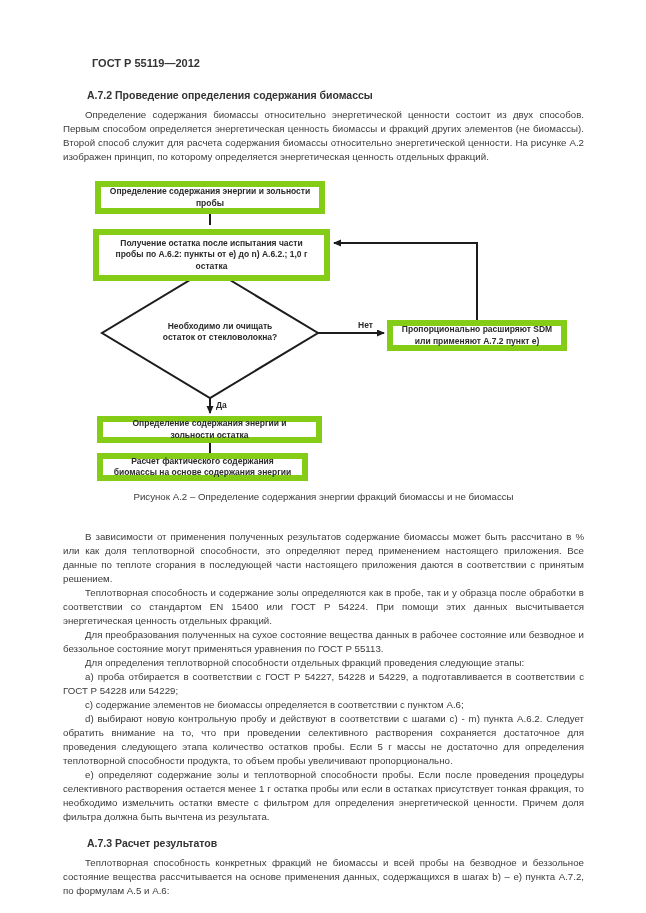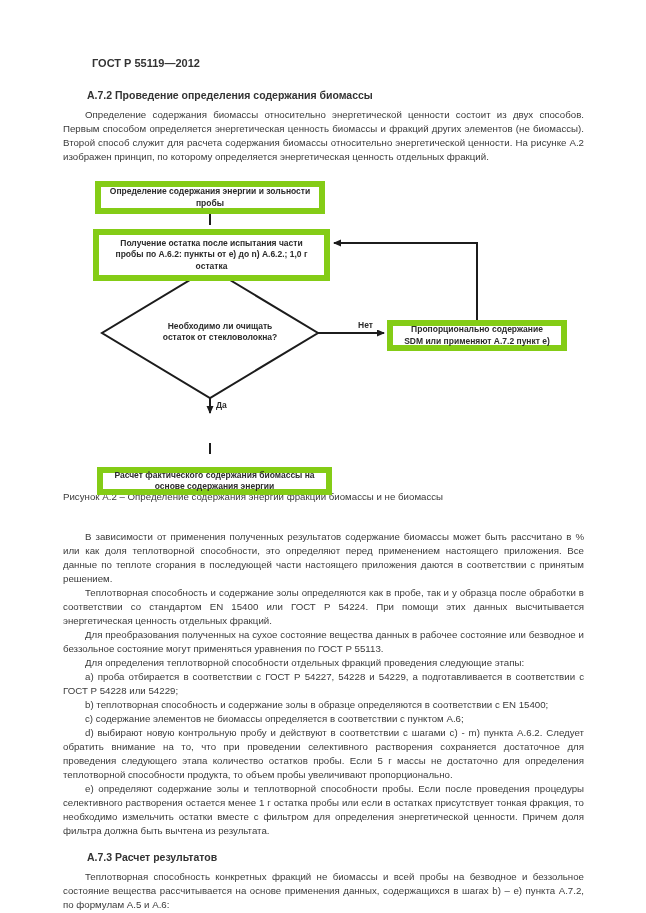--- a/index.html
+++ b/index.html
@@ -23,29 +23,29 @@
   .fc-box {
     position:absolute; box-sizing:border-box; background:#fff;
     border:6px solid #84cc16; display:flex; align-items:center; justify-content:center;
     text-align:center; font-size:8.5px; font-weight:bold; line-height:1.32;
     color:#2b2b2b; padding:1px 8px;
   }
   #fc-box1      { left:95px;  top:0;     width:230px; height:33px; }
   #fc-box2      { left:93px;  top:48px;  width:237px; height:52px; }
   #fc-box-right { left:387px; top:139px; width:180px; height:31px; }
   #fc-box4      { left:97px;  top:235px; width:225px; height:27px; }
-  #fc-box5      { left:97px;  top:286px; width:235px; height:28px; }
+  #fc-box5      { left:97px;  top:272px; width:211px; height:28px; }
   .fc-diamond-text {
     position:absolute; left:155px; top:140px; width:130px; text-align:center;
     font-size:8.5px; font-weight:bold; line-height:1.32; color:#2b2b2b;
   }
   .fc-label { position:absolute; font-size:8.5px; font-weight:bold; color:#2b2b2b; }
   #label-no  { left:331px; top:139px;margin-left:27px; }
   #label-yes { left:216px; top:219px; }
-  .fig-caption { font-size:9.7px; margin-top:7px; color:#3a3a3a; }
+  .fig-caption { font-size:9.7px; text-align:center; margin-top:7px; color:#3a3a3a; }
   .after-caption { margin-top:28px; }
   .a73-heading { margin:13px 0 7px 0; }
   .page-number { font-size:10px; margin-top:30px; color:#3a3a3a; }
 </style>
 </head>
 <body>
 
 <div class="page">
 
   <div class="doc-header">ГОСТ Р 55119—2012</div>
@@ -68,32 +68,32 @@
       <polyline points="477,139 477,62 334,62" fill="none" stroke="#1c1c1c" stroke-width="2" marker-end="url(#ah)"></polyline>
       <line x1="210" y1="217" x2="210" y2="232" stroke="#1c1c1c" stroke-width="2" marker-end="url(#ah)"></line>
       <line x1="210" y1="262" x2="210" y2="273" stroke="#1c1c1c" stroke-width="2"></line>
     </svg>
 
     <div id="fc-box1" class="fc-box">Определение содержания энергии и зольности пробы</div>
     <div id="fc-box2" class="fc-box">Получение остатка после испытания части пробы по А.6.2: пункты от e) до n) А.6.2.; 1,0 г остатка</div>
     <div class="fc-diamond-text">Необходимо ли очищать остаток от стекловолокна?</div>
     <div id="label-no" class="fc-label">Нет</div>
     <div id="label-yes" class="fc-label">Да</div>
-    <div id="fc-box-right" class="fc-box">Пропорционально содержание SDM или применяют А.7.2 пункт e)</div>
+    <div id="fc-box-right" class="fc-box">Пропорционально расширяют SDM или применяют А.7.2 пункт e)</div>
+    <div id="fc-box4" class="fc-box">Определение содержания энергии и зольности остатка</div>
     <div id="fc-box5" class="fc-box">Расчет фактического содержания биомассы на основе содержания энергии</div>
   </div>
 
   <div class="fig-caption">Рисунок А.2 – Определение содержания энергии фракций биомассы и не биомассы</div>
 
   <p class="body-p after-caption">В зависимости от применения полученных результатов содержание биомассы может быть рассчитано в % или как доля теплотворной способности, это определяют перед применением настоящего приложения. Все данные по теплоте сгорания в последующей части настоящего приложения даются в соответствии с принятым решением.</p>
   <p class="body-p">Теплотворная способность и содержание золы определяются как в пробе, так и у образца после обработки в соответствии со стандартом EN 15400 или ГОСТ Р 54224. При помощи этих данных высчитывается энергетическая ценность отдельных фракций.</p>
   <p class="body-p">Для преобразования полученных на сухое состояние вещества данных в рабочее состояние или безводное и беззольное состояние могут применяться уравнения по ГОСТ Р 55113.</p>
   <p class="body-p">Для определения теплотворной способности отдельных фракций проведения следующие этапы:</p>
   <p class="body-p">a) проба отбирается в соответствии с ГОСТ Р 54227, 54228 и 54229, а подготавливается в соответствии с ГОСТ Р 54228 или 54229;</p>
-  <p class="body-p">b) теплотворная способность и содержание золы в образце определяются в соответствии с EN 15400;</p>
   <p class="body-p">c) содержание элементов не биомассы определяется в соответствии с пунктом А.6;</p>
   <p class="body-p">d) выбирают новую контрольную пробу и действуют в соответствии с шагами c) - m) пункта А.6.2. Следует обратить внимание на то, что при проведении селективного растворения сохраняется достаточное для проведения следующего этапа количество остатков пробы. Если 5 г массы не достаточно для определения теплотворной способности продукта, то объем пробы увеличивают пропорционально.</p>
   <p class="body-p">e) определяют содержание золы и теплотворной способности пробы. Если после проведения процедуры селективного растворения остается менее 1 г остатка пробы или если в остатках присутствует тонкая фракция, то необходимо измельчить остатки вместе с фильтром для определения энергетической ценности. Причем доля фильтра должна быть вычтена из результата.</p>
 
   <div class="section-heading a73-heading">А.7.3 Расчет результатов</div>
   <p class="body-p">Теплотворная способность конкретных фракций не биомассы и всей пробы на безводное и беззольное состояние вещества рассчитывается на основе применения данных, содержащихся в шагах b) – e) пункта А.7.2, по формулам А.5 и А.6:</p>
 
   <div class="page-number">10</div>
 
 </div>

